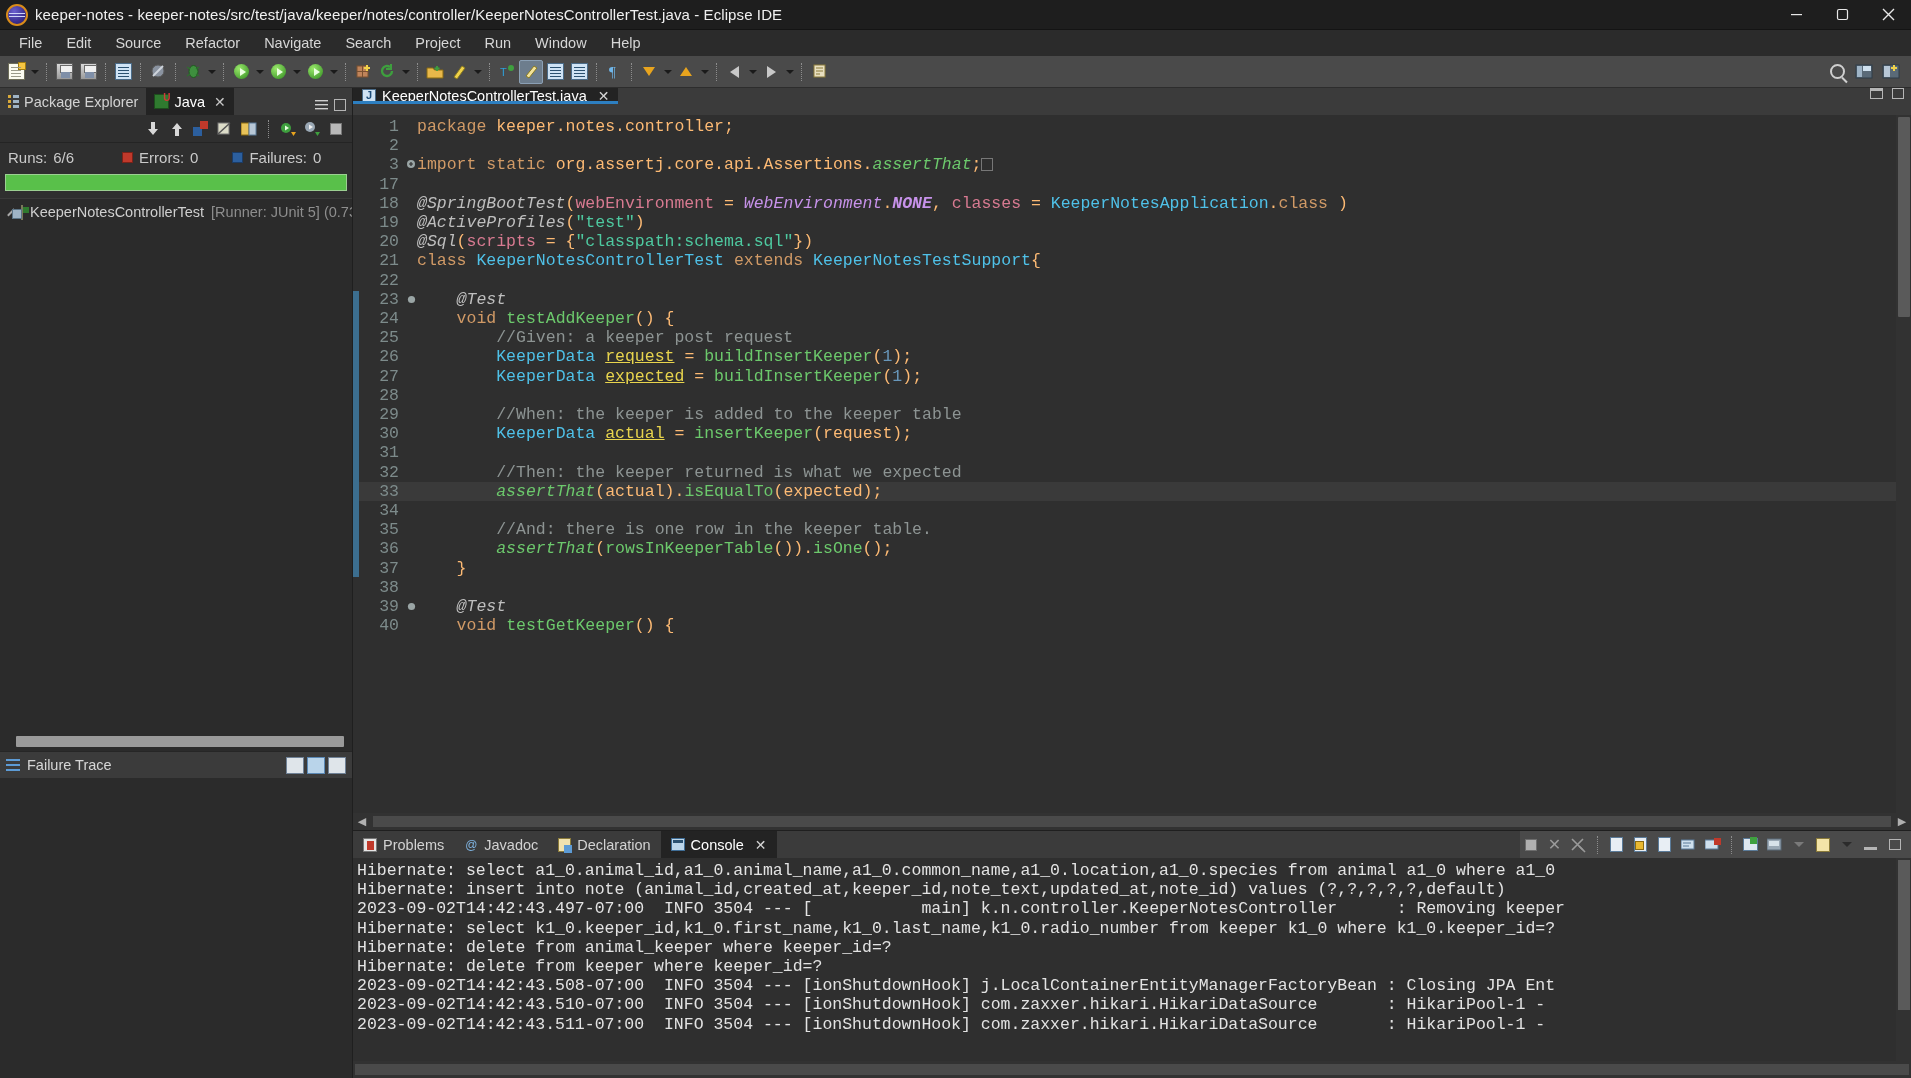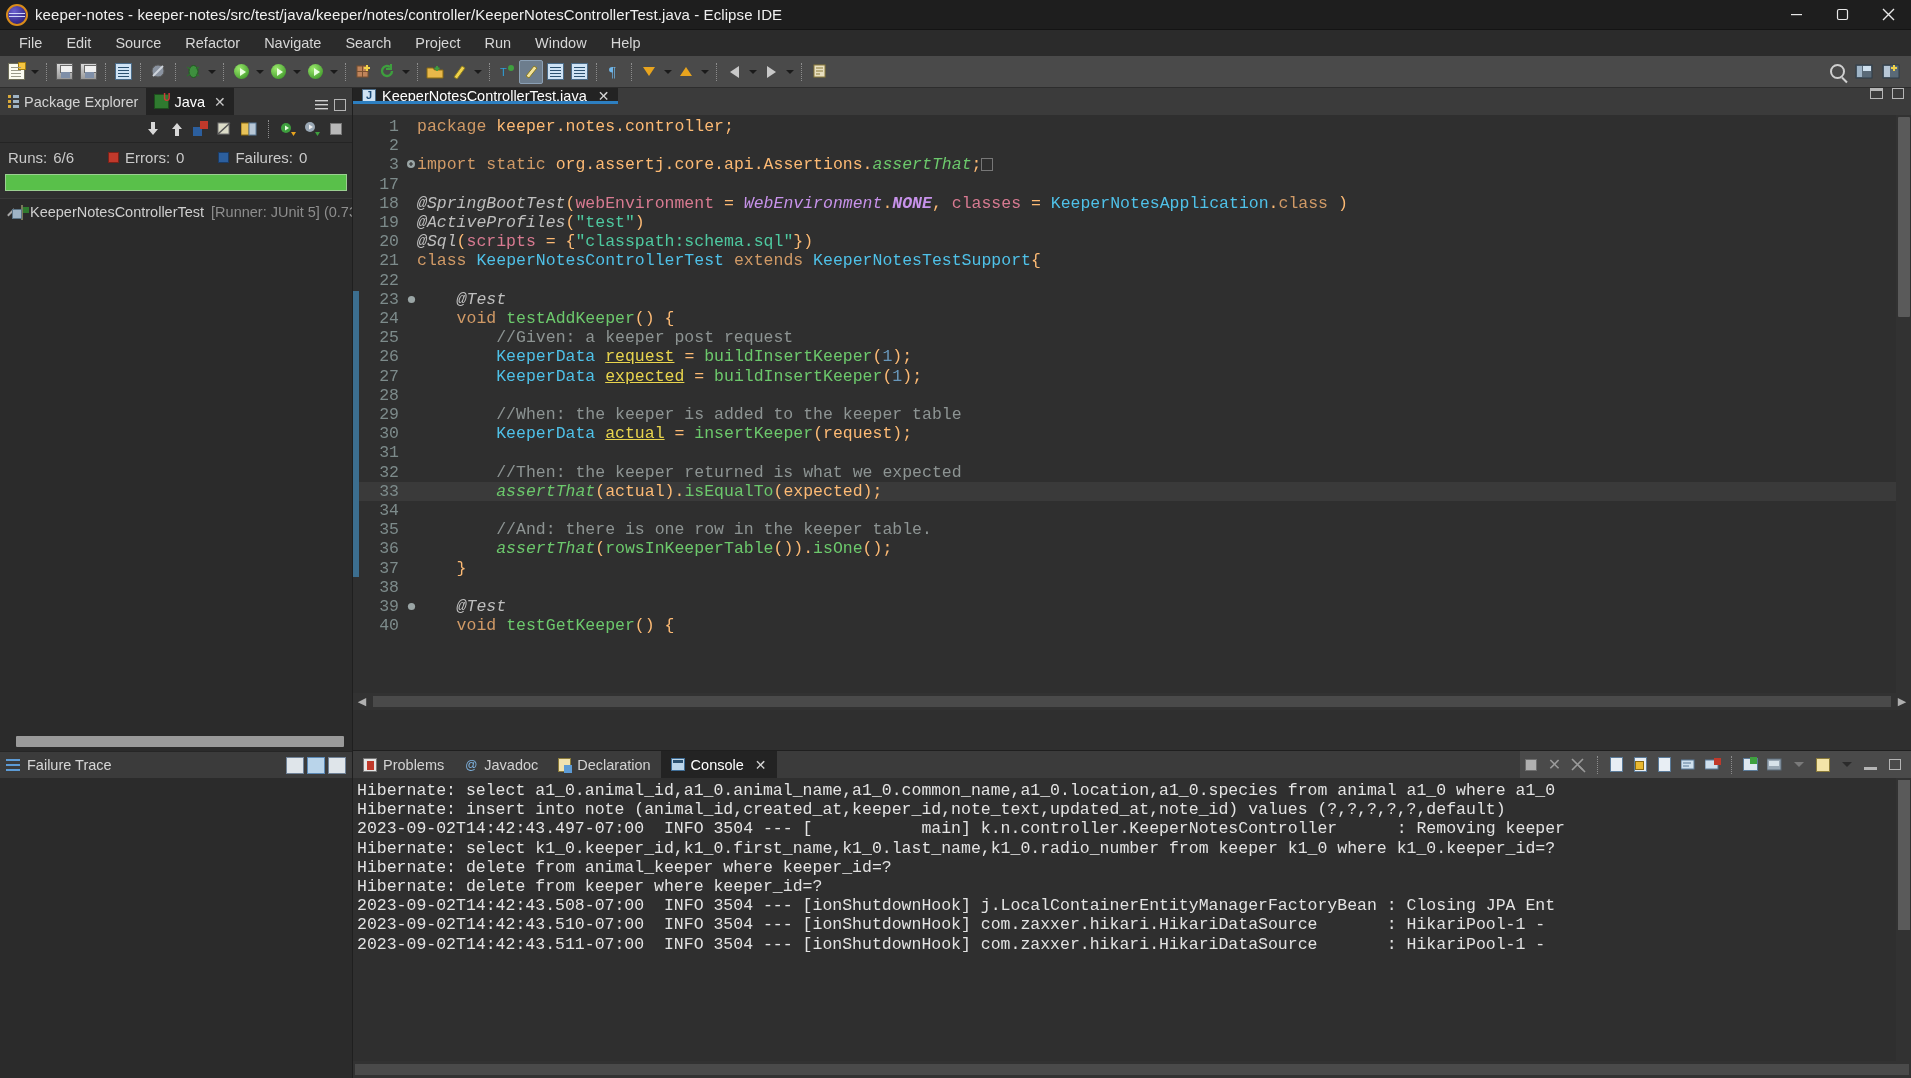--- a/index.html
+++ b/index.html
@@ -212,21 +212,21 @@
   .changebar { position:absolute; left:0; width:6px; background:#3c6e8f; }
   .emptybox { display:inline-block; width:12px; height:13px; border:1px solid #777; vertical-align:-2px;}
 
   #code-vscroll { position:absolute; right:0; top:0; bottom:0; width:15px; background:#323232;}
   #code-vthumb { position:absolute; right:1px; top:2px; width:12px; height:200px; background:#5a5a5a; border-radius:1px;}
   #code-hscroll { height:17px; background:#323232; display:flex; align-items:center; }
   .harrow { width:18px; text-align:center; color:#b0b0b0; font-size:11px; }
   #code-hthumb { flex:1; height:11px; background:#4a4a4a; margin:0 2px;}
 
   
-  #console-panel { height:328px; background:#2f2f2f; display:flex; flex-direction:column; border-top:1px solid #1f1f1f;margin-top:40px;}
+  #console-panel { height:248px; background:#2f2f2f; display:flex; flex-direction:column; border-top:1px solid #1f1f1f;}
   #console-tabbar { height:27px; background:#3b3b3b; display:flex; align-items:stretch; }
   .ctab { display:flex; align-items:center; gap:6px; padding:0 10px; color:#d2d2d2; font-size:14.5px; white-space:nowrap;}
   .ctab.active { background:#232323; color:#ffffff; }
   .ctab .close { margin-left:5px; color:#d4d4d4; font-size:14px;}
   .pb-icon{width:14px;height:14px;background:#e6e6e6;border:1px solid #777;position:relative;}
   .pb-icon::after{content:"";position:absolute;left:3px;top:2px;width:7px;height:9px;background:#c0392b;}
   .jd-icon{width:14px;height:14px;color:#7fb3e0;font-size:12px;display:flex;align-items:center;justify-content:center;}
   .dc-icon{width:13px;height:14px;background:#f0e2b0;border:1px solid #8a7a3a;position:relative;}
   .dc-icon::after{content:"";position:absolute;right:-2px;bottom:-2px;width:8px;height:8px;background:#5d9bd5;}
   .cn-icon{width:14px;height:13px;background:#bcd6ea;border:1px solid #3f6d96;position:relative;}
@@ -541,21 +541,21 @@
             <path d="M11 11h5l-2.5 4z" fill="#3e9f3e"></path>
           </svg>
       </span>
       <span class="jti">
           <span class="sq-stop"></span>
         </span>
     </div>
 
 
     <div id="junit-counts">
-      <span class="grp" style="margin-right:34px;">
+      <span class="grp" style="margin-right:48px;">
         <span>Runs:</span>
         <span>6/6</span>
       </span>
       <span class="grp" style="margin-right:34px;">
         <span class="sq-err"></span>
         <span>Errors:</span>
         <span>0</span>
       </span>
       <span class="grp">
         <span class="sq-fail"></span>

